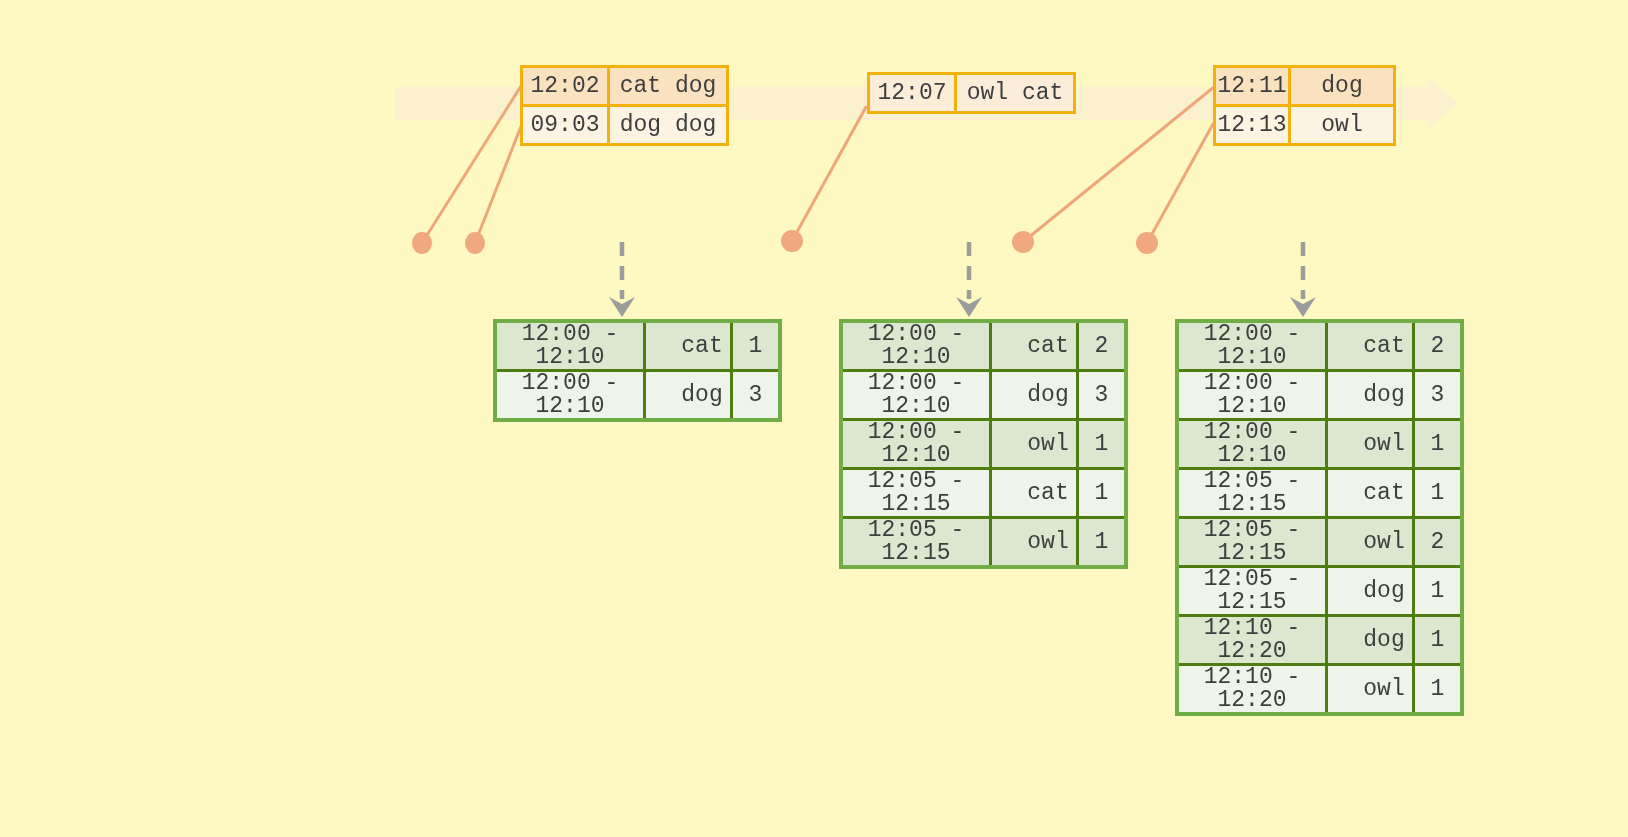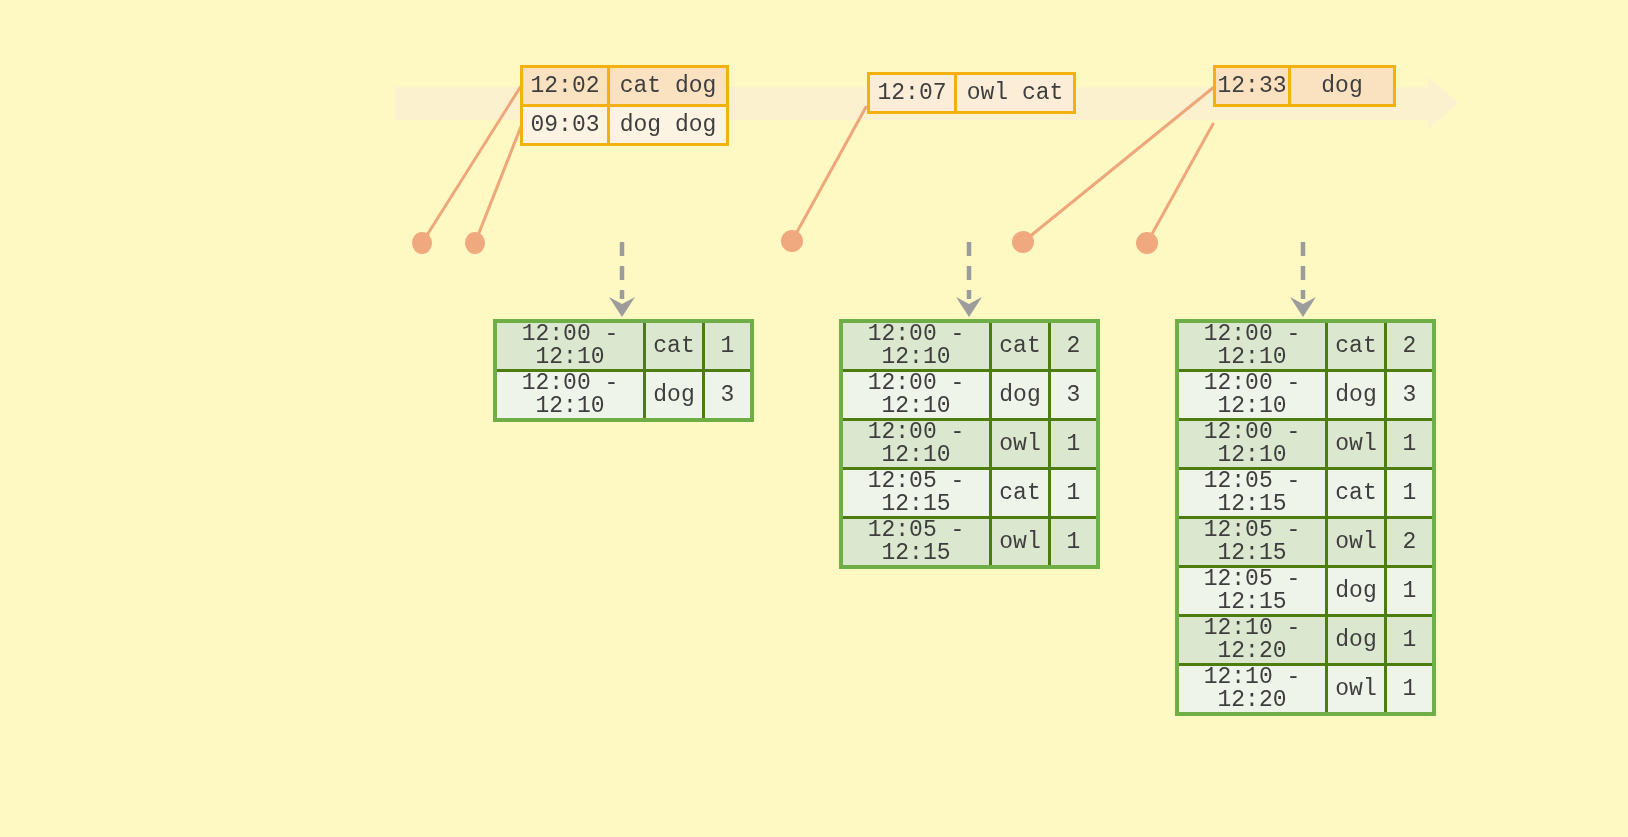--- a/index.html
+++ b/index.html
@@ -27,21 +27,21 @@
 
   
   .res{border:4px solid #6FAE46;}
   .res td{border:3px solid #4d7c0f;height:35px;}
   .res tr:nth-child(odd) td{background:#DBE8CF;}
   .res tr:nth-child(even) td{background:#EFF4EA;}
   #res1{left:493px;top:319px;}
   #res2{left:839px;top:319px;}
   #res3{left:1175px;top:319px;}
   .c-win{width:146px;}
-  .c-word{width:56px;}
+  .c-word{width:56px;padding-left:28px;}
   .c-cnt{width:45px;}
 </style>
 </head>
 <body>
 
 <div id="canvas">
 
   <svg id="gfx" width="1628" height="837" viewBox="0 0 1628 837">
 
     <rect x="395" y="87" width="1033" height="33" fill="#FBF1CF"></rect>
@@ -93,23 +93,27 @@
         <tr class="r-mid">
       <td class="c-etime">12:07</td>
       <td class="c-ewords">owl cat</td>
     </tr>
   </tbody>
     </table>
 
   <table id="evtC" class="evt">
     <tbody>
         <tr class="r-dark">
-      <td class="c-etime-sm">12:33</td>
+      <td class="c-etime-sm">12:11</td>
       <td class="c-ewords-sm">dog</td>
     </tr>
+    <tr class="r-light">
+      <td class="c-etime-sm">12:13</td>
+      <td class="c-ewords-sm">owl</td>
+    </tr>
   </tbody>
     </table>
 
   <table id="res1" class="res">
     <tbody>
         <tr>
       <td class="c-win">12:00 - 12:10</td>
       <td class="c-word">cat</td>
       <td class="c-cnt">1</td>
     </tr>

